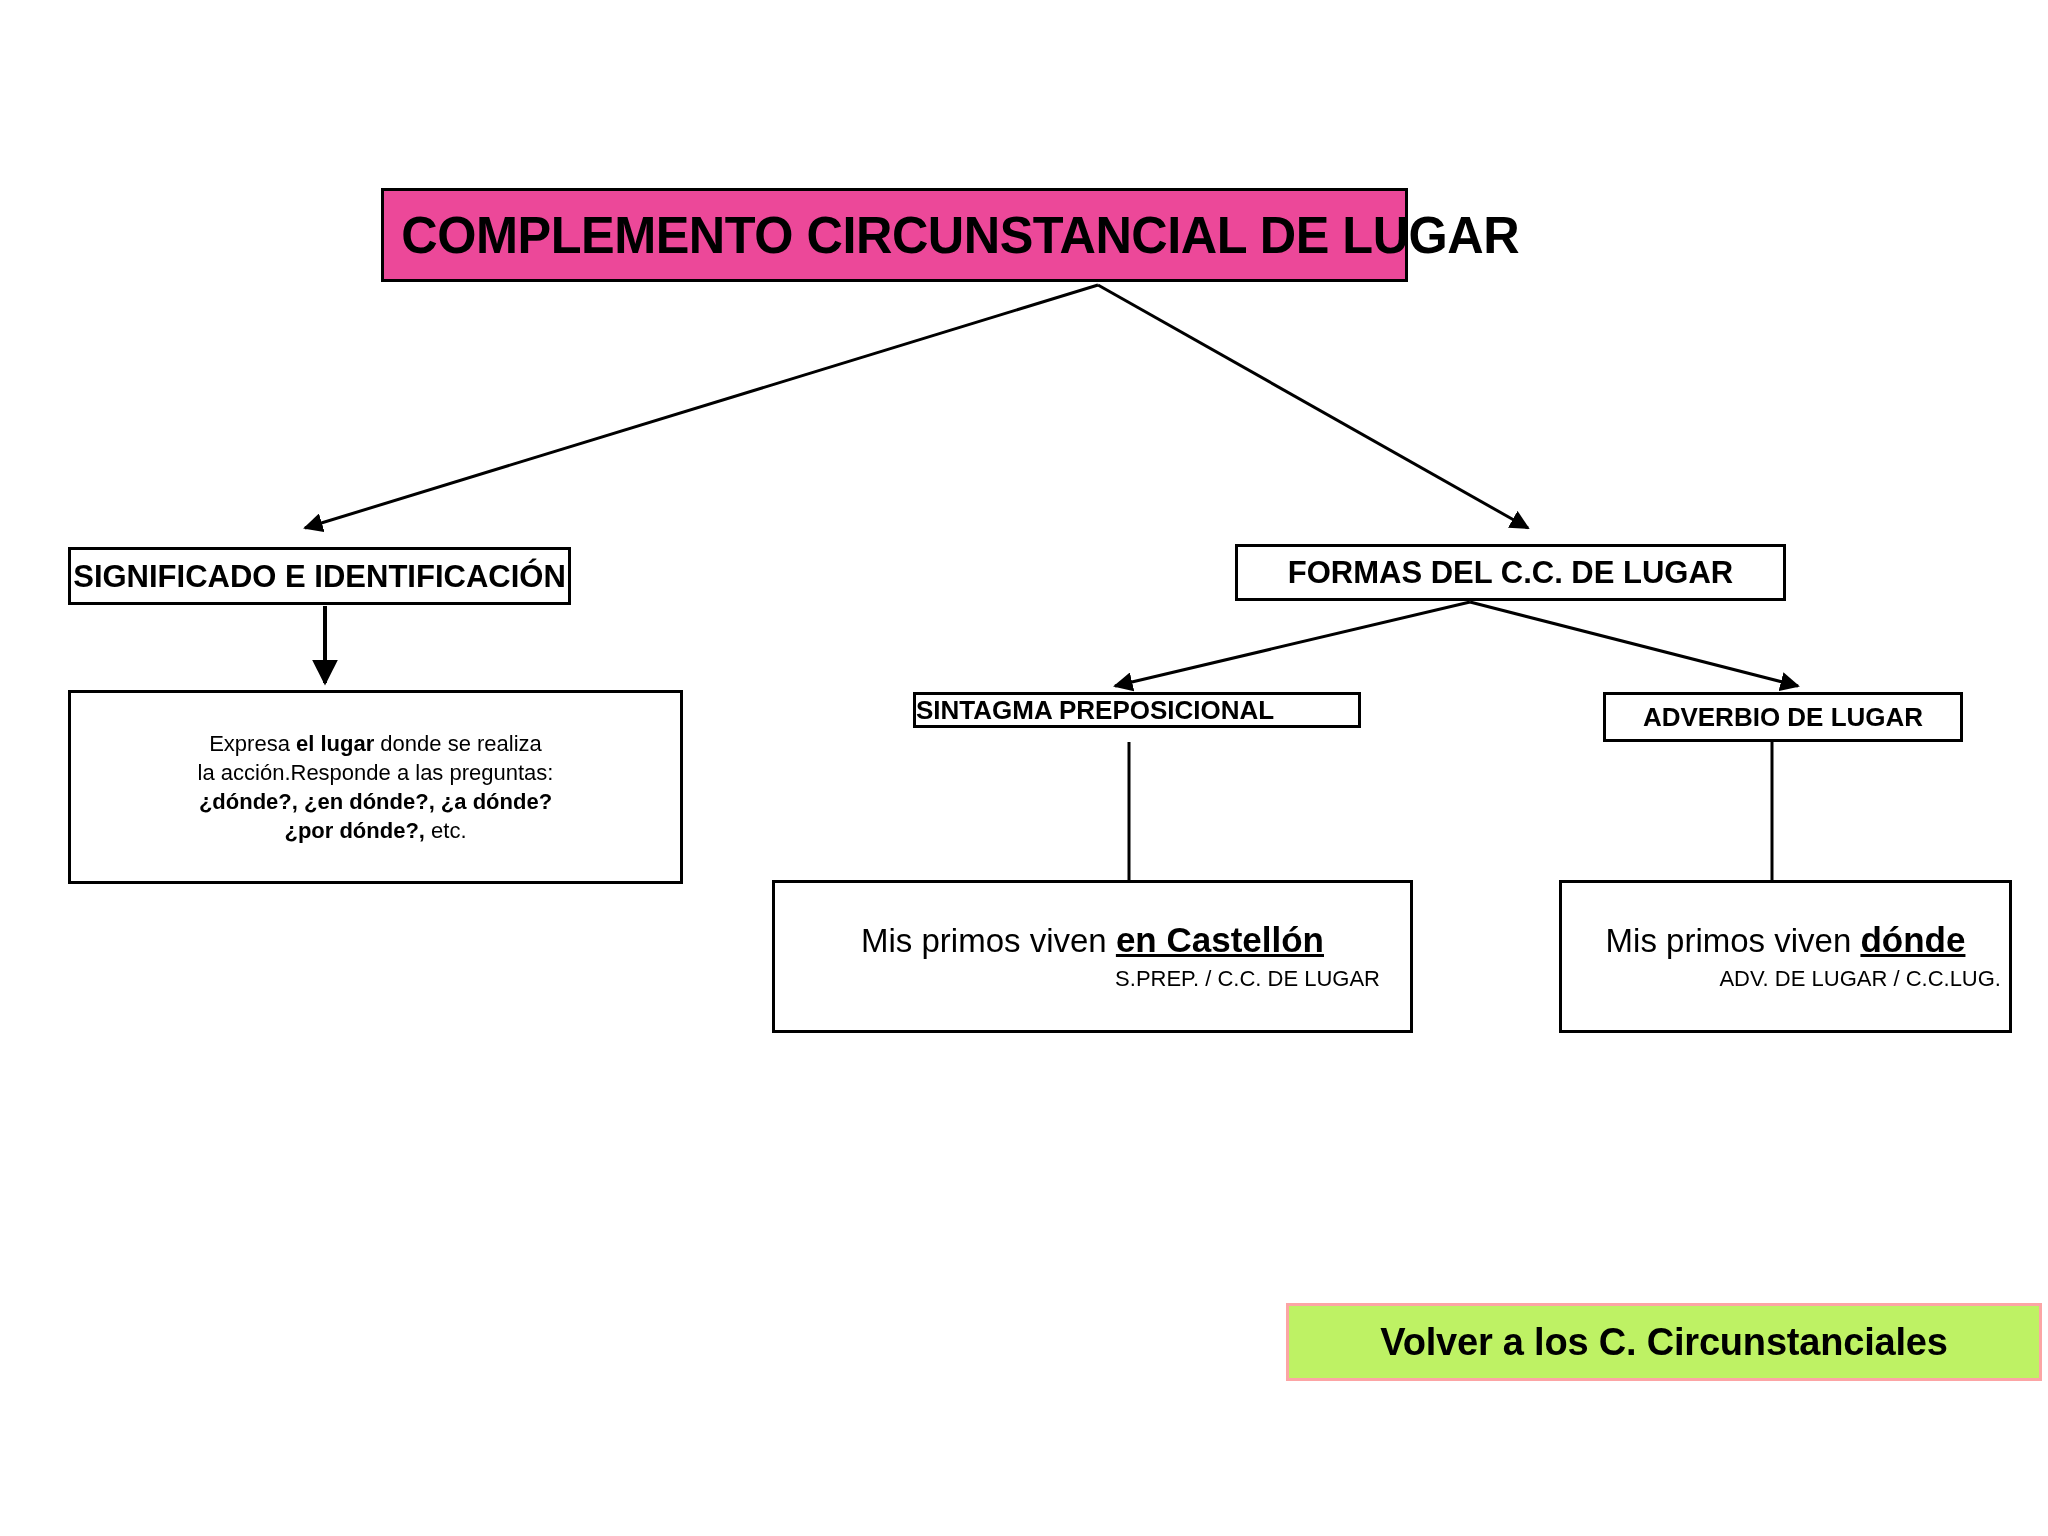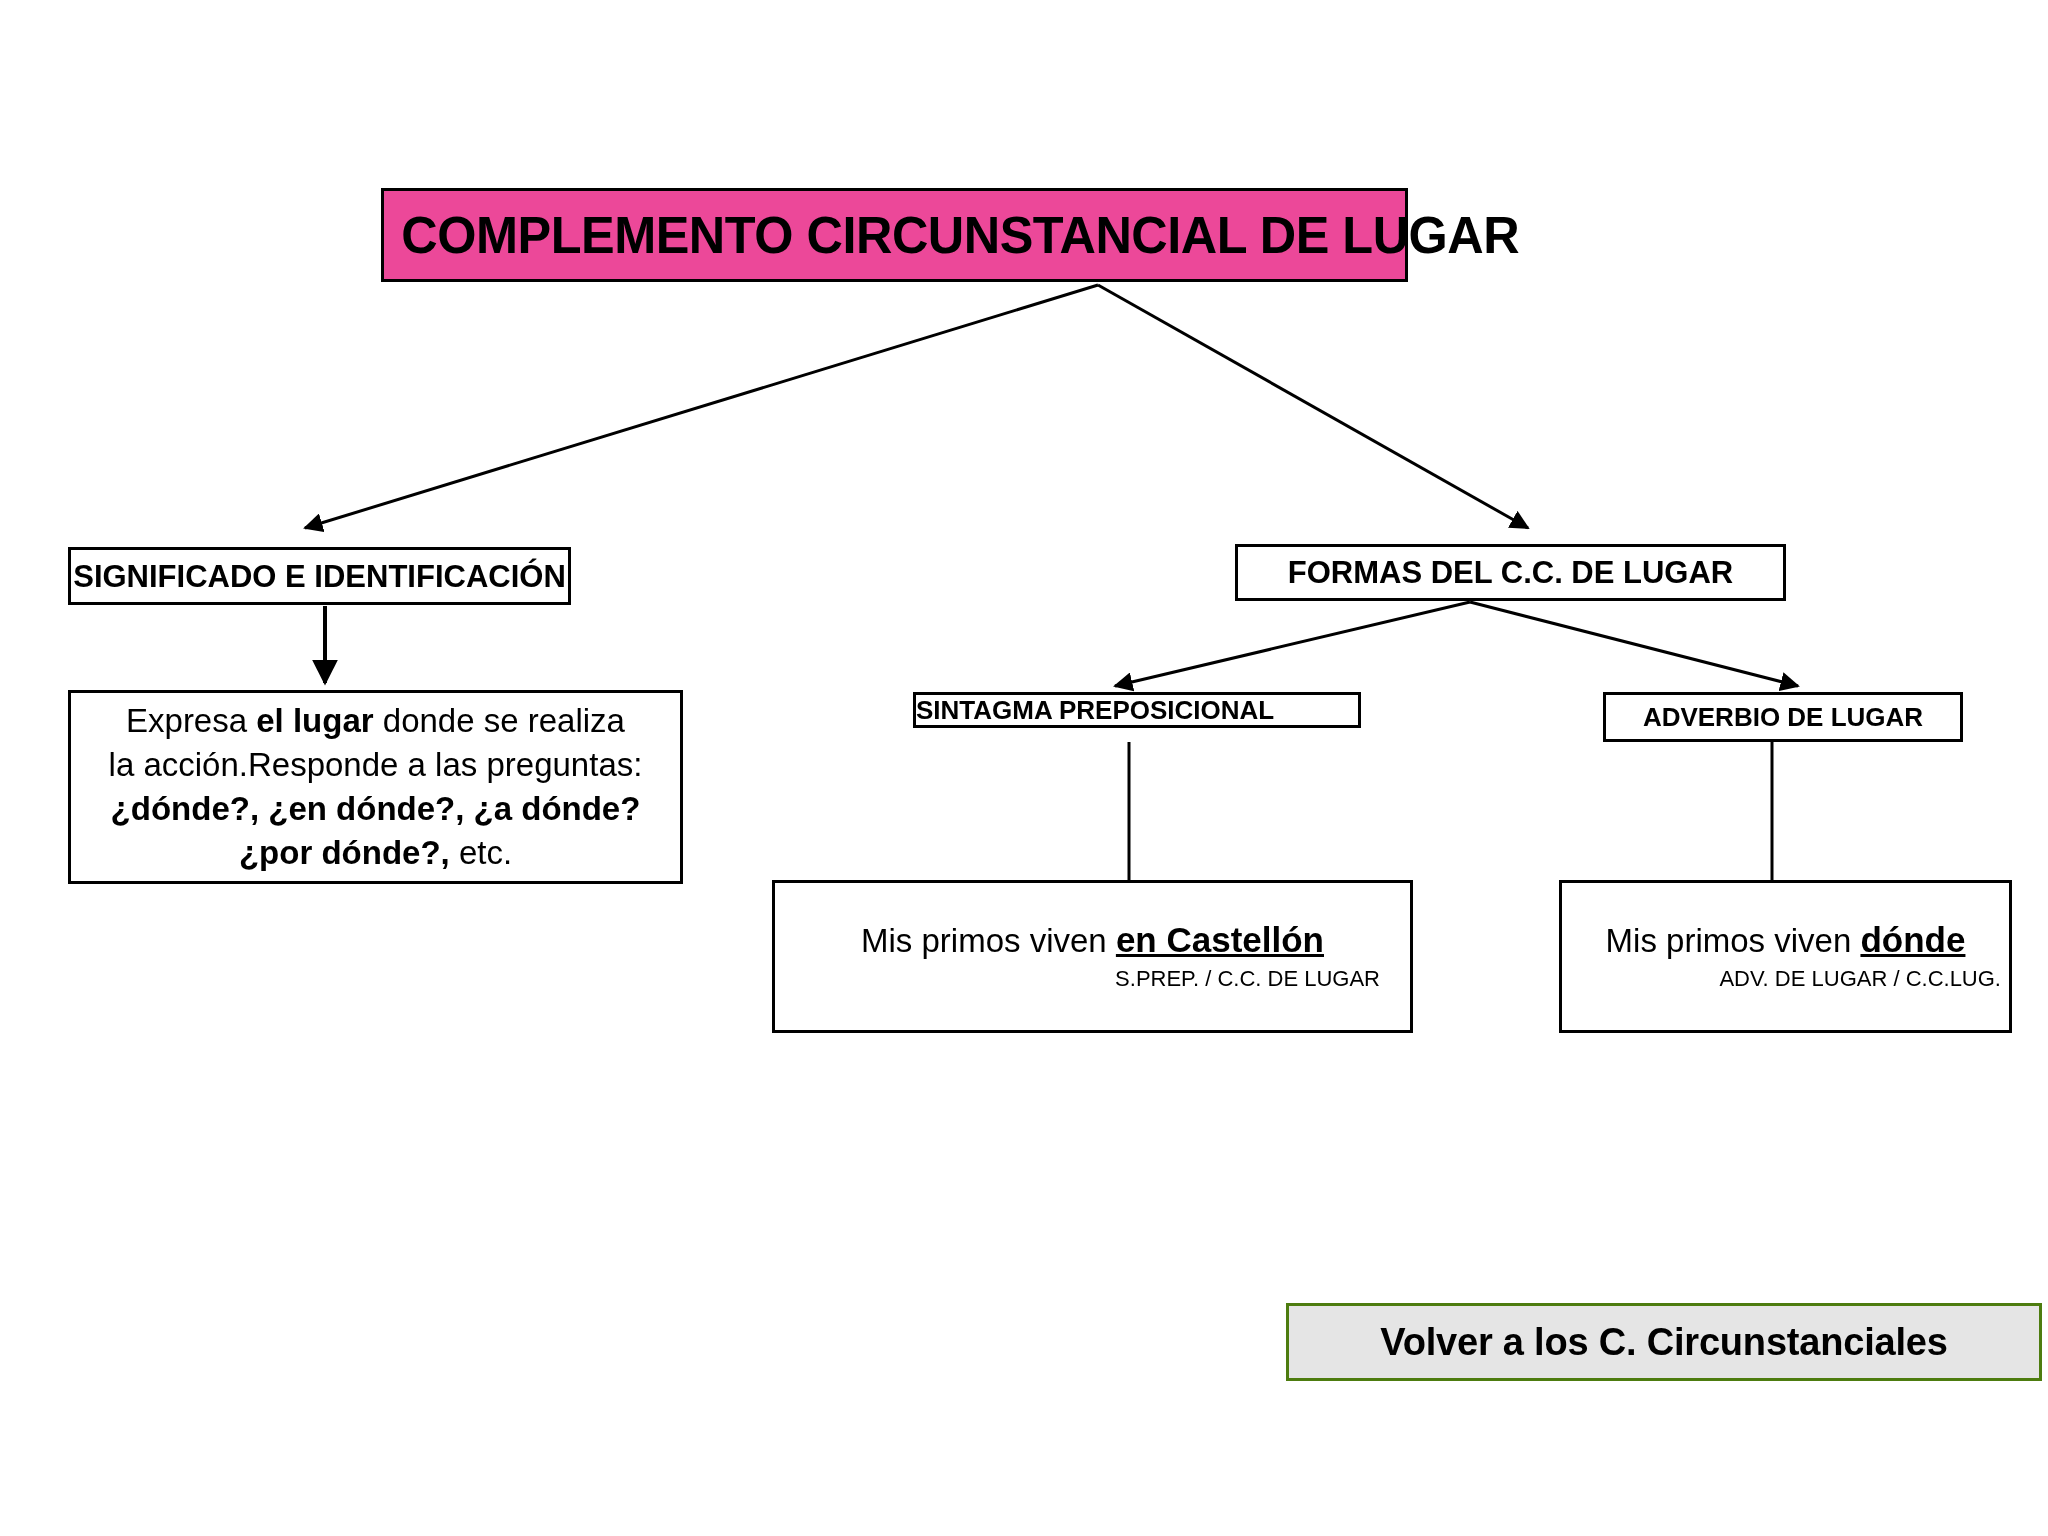--- a/index.html
+++ b/index.html
@@ -87,21 +87,21 @@
   #desc-node {
     left: 68px;
     top: 690px;
     width: 615px;
     height: 194px;
     align-items: center;
     justify-content: center;
     padding: 4px 10px;
   }
   #desc-node .desc-line {
-    font-size: 33px;
+    font-size: 22px;
     line-height: 1.33;
     text-align: left;
     white-space: nowrap;
   }
   .b { font-weight: bold; }
 
   
   #sint-node {
     left: 913px;
     top: 692px;
@@ -165,22 +165,22 @@
   #ex2-node .ex-analysis { margin-right: 4px; }
 
   
   #back-button {
     position: absolute;
     left: 1286px;
     top: 1303px;
     width: 756px;
     height: 78px;
     box-sizing: border-box;
-    border: 3px solid #4d7c0f;
-    background: #e5e5e5;
+    border: 3px solid #fca5a5;
+    background: #bef264;
     display: flex;
     align-items: center;
     justify-content: center;
     z-index: 5;
     cursor: pointer;
   }
   #back-button .btn-text {
     font-size: 38px;
     font-weight: bold;
     white-space: nowrap;

